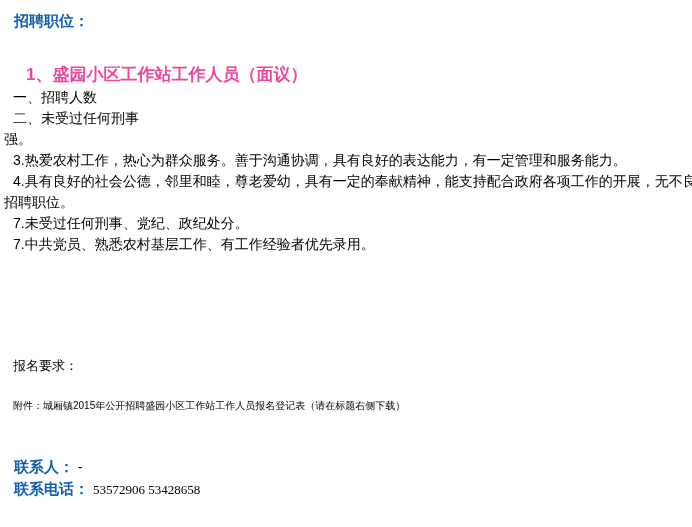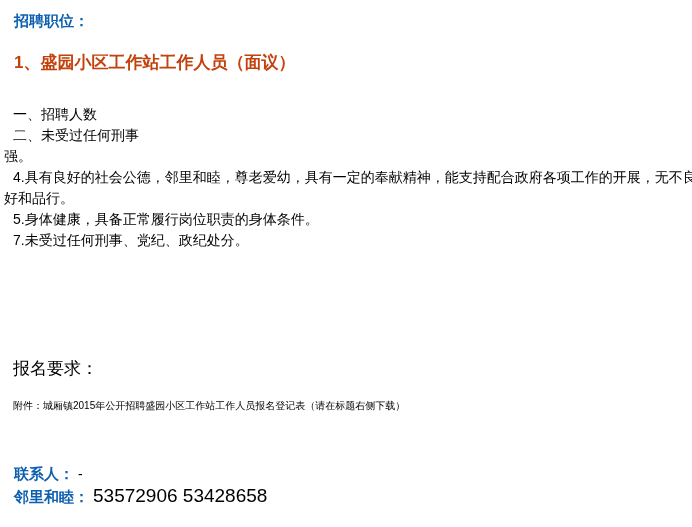--- a/index.html
+++ b/index.html
@@ -22,113 +22,112 @@
     left: 14px;
     font-size: 15px;
     font-weight: bold;
     color: #0d5fb0;
     white-space: nowrap;
   }
   .job-title {
     position: absolute;
     top: 51px;
     left: 14px;
-    margin: 0;
+    margin: 12px;
     font-size: 17px;
     font-weight: bold;
-    color: #c2410c;
+    color: #ec4899;
     white-space: nowrap;
   }
   .body-text {
     position: absolute;
     top: 87px;
     left: 4px;
     right: 0;
-    margin-top: 17px;
   }
   .body-text .line {
     height: 21px;
     line-height: 21px;
     font-size: 14px;
     white-space: nowrap;
     color: #000000;
   }
   .body-text .line.indent {
     padding-left: 9px;
   }
   .apply-heading {
     position: absolute;
     top: 357px;
     left: 13px;
-    font-size: 17px;
+    font-size: 13px;
     color: #000000;
     white-space: nowrap;
   }
   .attachment-line {
     position: absolute;
     top: 399px;
     left: 13px;
     font-size: 10px;
     color: #000000;
     white-space: nowrap;
   }
   .contact-block {
     position: absolute;
     top: 456px;
     left: 14px;
-    margin-top: 7px;
   }
   .contact-row {
     height: 22px;
     line-height: 22px;
     white-space: nowrap;
   }
   .c-label {
     font-size: 15px;
     font-weight: bold;
     color: #0d5fb0;
   }
   .c-label.mono {
     font-family: "DejaVu Sans Mono", monospace;
   }
   .c-value {
     font-size: 14px;
     color: #000000;
     margin-left: 4px;
   }
   .c-value.mono {
-    font-family: Liberation Sans, sans-serif;
-    font-size: 19px;
+    font-family: Liberation Serif, serif;
+    font-size: 13px;
   }
 </style>
 </head>
 <body>
 
 <div class="page">
 
   <div class="section-heading">招聘职位：</div>
 
   <h1 class="job-title">1、盛园小区工作站工作人员（面议）</h1>
 
   <div class="body-text">
     <div class="line indent">一、招聘人数</div>
     <div class="line indent">二、未受过任何刑事</div>
     <div class="line">强。</div>
+    <div class="line indent">3.热爱农村工作，热心为群众服务。善于沟通协调，具有良好的表达能力，有一定管理和服务能力。</div>
     <div class="line indent">4.具有良好的社会公德，邻里和睦，尊老爱幼，具有一定的奉献精神，能支持配合政府各项工作的开展，无不良嗜</div>
-    <div class="line">好和品行。</div>
-    <div class="line indent">5.身体健康，具备正常履行岗位职责的身体条件。</div>
+    <div class="line">招聘职位。</div>
     <div class="line indent">7.未受过任何刑事、党纪、政纪处分。</div>
+    <div class="line indent">7.中共党员、熟悉农村基层工作、有工作经验者优先录用。</div>
   </div>
 
   <div class="apply-heading">报名要求：</div>
 
   <div class="attachment-line">附件：城厢镇2015年公开招聘盛园小区工作站工作人员报名登记表（请在标题右侧下载）</div>
 
   <div class="contact-block">
     <div class="contact-row">
       <span class="c-label">联系人：</span><span class="c-value">-</span>
     </div>
     <div class="contact-row">
-      <span class="c-label">邻里和睦：</span><span class="c-value mono">53572906 53428658</span>
+      <span class="c-label">联系电话：</span><span class="c-value mono">53572906 53428658</span>
     </div>
   </div>
 
 </div>
 
 </body></html>

